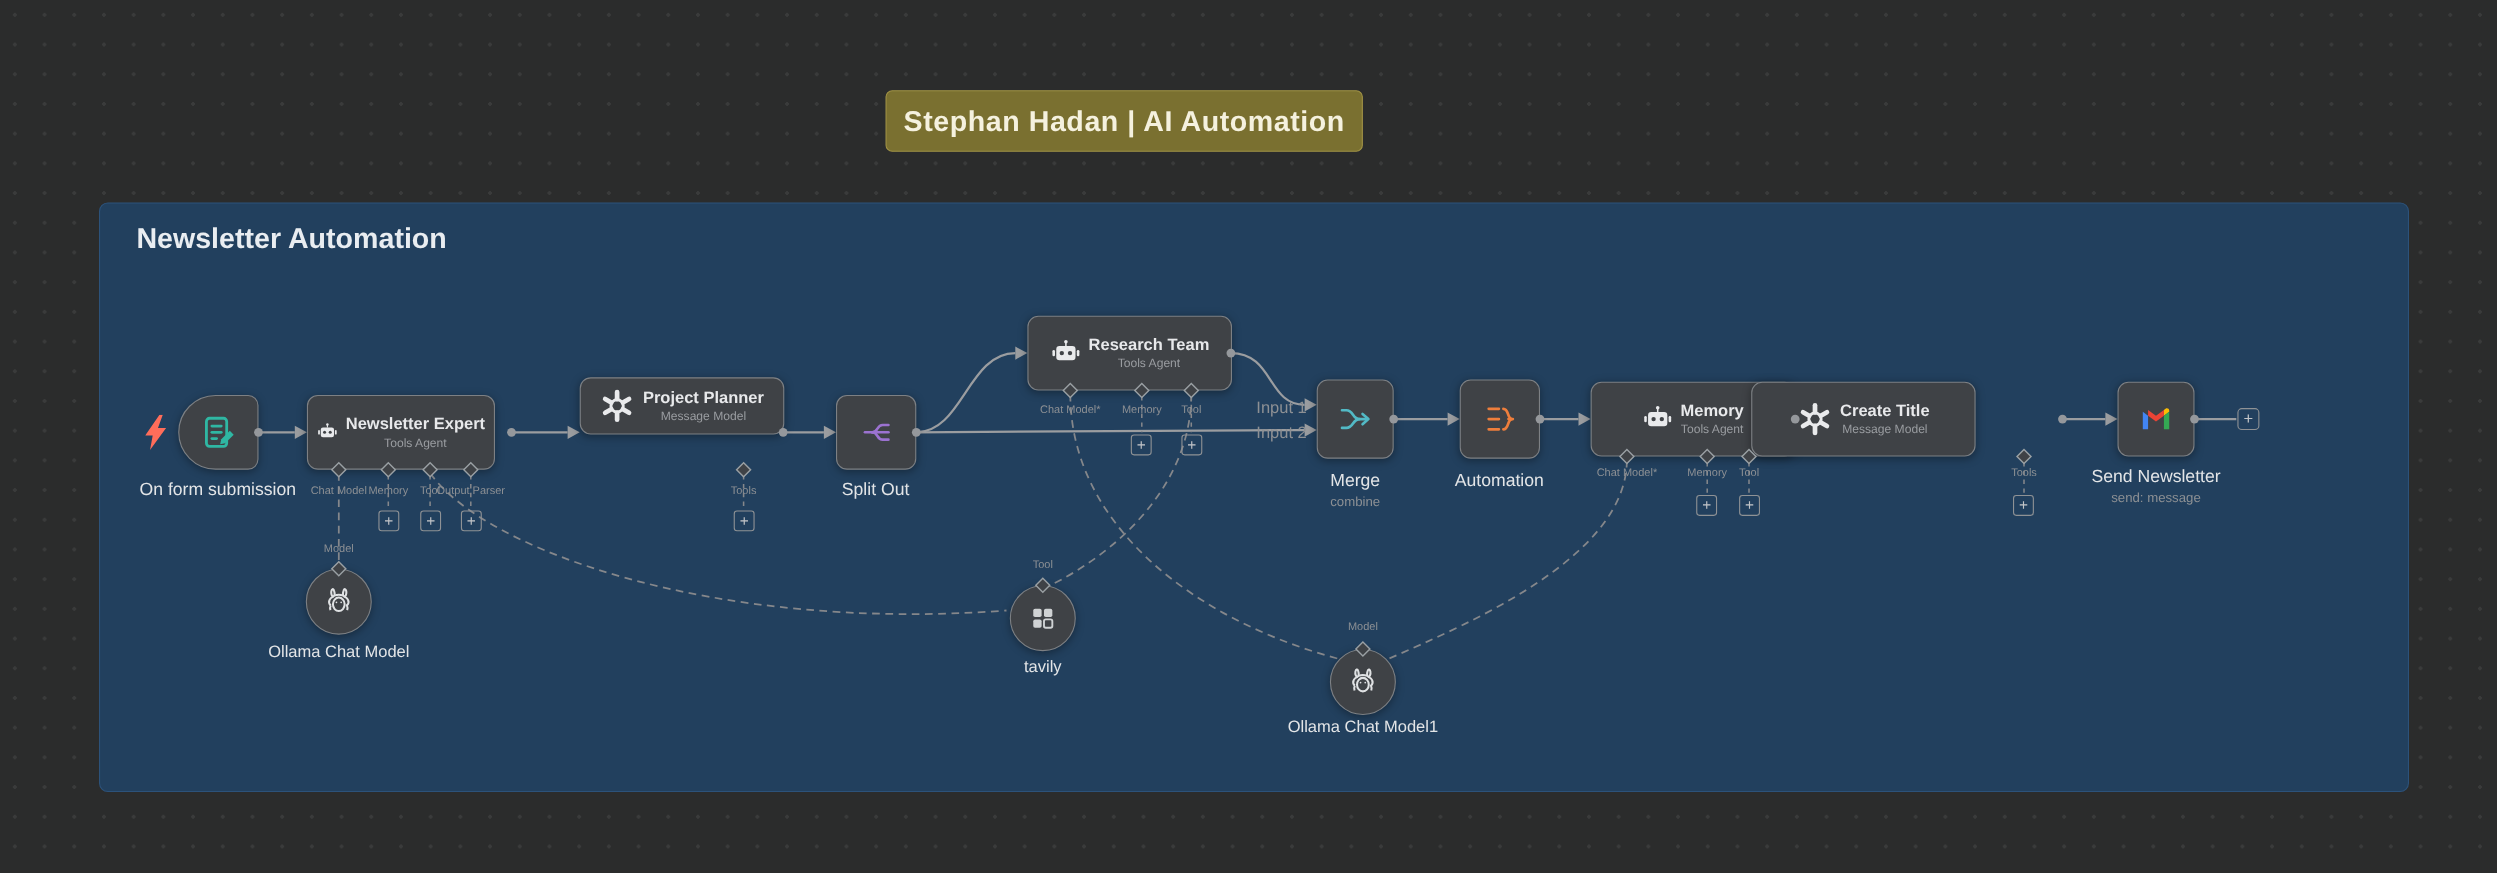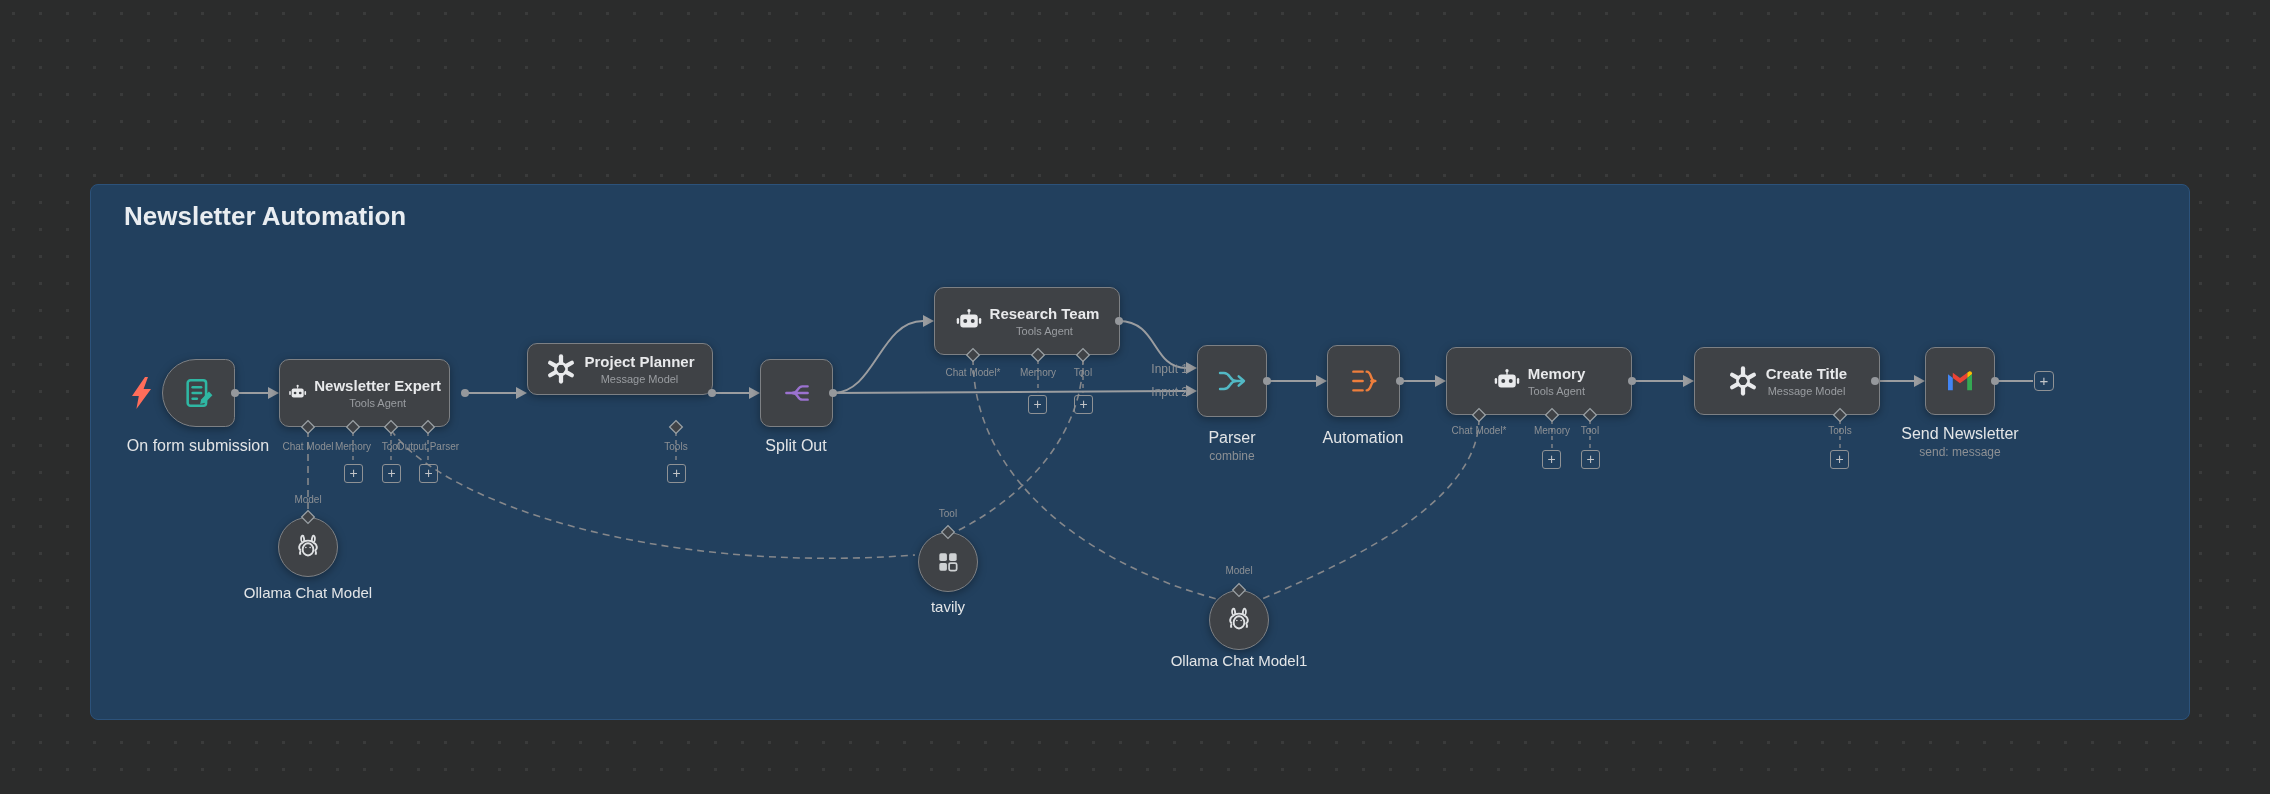--- a/index.html
+++ b/index.html
@@ -25,33 +25,36 @@
   .trigger { border-radius:36px 10px 10px 36px; }
   .agent { gap:7px; padding:0 8px; }
   .circle { border-radius:50%; }
   .txt { text-align:center; }
   .node-title { font-size:15px; font-weight:bold; color:#e8e9eb; white-space:nowrap; }
   .node-sub { font-size:11px; color:#9a9da1; margin-top:3px; white-space:nowrap; }
 
   .node-label { position:absolute; width:240px; text-align:center; font-size:16px; color:#e3e5e7; z-index:3; white-space:nowrap; }
   .node-sublabel { position:absolute; width:240px; text-align:center; font-size:12px; color:#8d9094; z-index:3; white-space:nowrap; }
   .port-label { position:absolute; width:90px; text-align:center; font-size:10px; color:#8d9094; z-index:3; white-space:nowrap; }
-  .input-label { position:absolute; left:1118px; width:70px; text-align:right; font-size:12px; color:#8d9094; z-index:3; }
+  .input-label { position:absolute; left:1118px; width:70px; text-align:right; font-size:15px; color:#8d9094; z-index:3; }
 
   .plus-btn { position:absolute; width:19px; height:19px; border:1px solid #8f9295; border-radius:3px;
     color:#c3c5c8; font-size:14px; line-height:17px; text-align:center; z-index:3; }
   .plus-end { position:absolute; left:2034px; top:371px; width:20px; height:20px; border:1px solid #8f9295;
     border-radius:4px; color:#c3c5c8; font-size:15px; line-height:18px; text-align:center; z-index:3; }
   .bolt { position:absolute; left:132px; top:377px; z-index:3; }
 </style>
 </head>
 <body>
 
 <div id="canvas">
 
+  <div class="banner">
+    <div class="banner-text">Stephan Hadan | AI Automation</div>
+  </div>
   <div class="sticky">
     <div class="sticky-title">Newsletter Automation</div>
   </div>
 
   <svg class="layer" style="z-index:2" width="2270" height="794" viewBox="0 0 2270 794">
     <g stroke="#9b9da0" stroke-width="2" fill="none">
       <path d="M235 393 H268"></path>
       <path d="M465 393 H516"></path>
       <path d="M712 393 H749"></path>
       <path d="M833 393 C875 393 880 321 923 321"></path>
@@ -192,21 +195,21 @@
 
   <div class="node" style="left:1197px;top:345px;width:70px;height:72px">
     <svg width="32" height="32" viewBox="0 0 24 24" fill="none" stroke="#52b9c5" stroke-width="1.8" stroke-linecap="round" stroke-linejoin="round">
       <path d="M3 6h3c5 0 4 6 9 6"></path>
       <path d="M3 18h3c5 0 4-6 9-6h5"></path>
       <path d="M17 8.5 L21 12 17 15.5"></path>
     </svg>
   </div>
   <span class="input-label" style="top:362px">Input 1</span>
   <span class="input-label" style="top:385px">Input 2</span>
-  <div class="node-label" style="left:1112px;top:429px">Parser</div>
+  <div class="node-label" style="left:1112px;top:429px">Merge</div>
   <div class="node-sublabel" style="left:1112px;top:449px">combine</div>
 
   <div class="node" style="left:1327px;top:345px;width:73px;height:72px">
     <svg width="32" height="32" viewBox="0 0 24 24" fill="none" stroke="#ee7e3c" stroke-width="1.8" stroke-linecap="round">
       <path d="M4 5h7M4 12h7M4 19h7"></path>
       <path d="M14 5c4 0 2.5 7 6 7 -3.5 0 -2 7 -6 7"></path>
       <path d="M17.5 12h3"></path>
     </svg>
   </div>
   <div class="node-label" style="left:1243px;top:429px">Automation</div>
@@ -227,21 +230,21 @@
       <div class="node-title">Memory</div>
       <div class="node-sub">Tools Agent</div>
     </div>
   </div>
   <span class="port-label" style="left:1434px;top:425px">Chat Model*</span>
   <span class="port-label" style="left:1507px;top:425px">Memory</span>
   <span class="port-label" style="left:1545px;top:425px">Tool</span>
   <div class="plus-btn" style="left:1542px;top:450px">+</div>
   <div class="plus-btn" style="left:1581px;top:450px">+</div>
 
-  <div class="node agent" style="left:1694px;top:347px;width:186px;height:68px">
+  <div class="node agent" style="left:1592px;top:347px;width:204px;height:68px">
     <svg width="32" height="32" viewBox="-12 -12 24 24">
       <g fill="#e9eaec">
         <rect x="-1.6" y="-11" width="3.2" height="8" rx="1.6"></rect>
         <rect x="-1.6" y="-11" width="3.2" height="8" rx="1.6" transform="rotate(60)"></rect>
         <rect x="-1.6" y="-11" width="3.2" height="8" rx="1.6" transform="rotate(120)"></rect>
         <rect x="-1.6" y="-11" width="3.2" height="8" rx="1.6" transform="rotate(180)"></rect>
         <rect x="-1.6" y="-11" width="3.2" height="8" rx="1.6" transform="rotate(240)"></rect>
         <rect x="-1.6" y="-11" width="3.2" height="8" rx="1.6" transform="rotate(300)"></rect>
       </g>
       <circle r="4.2" fill="none" stroke="#e9eaec" stroke-width="2"></circle>

